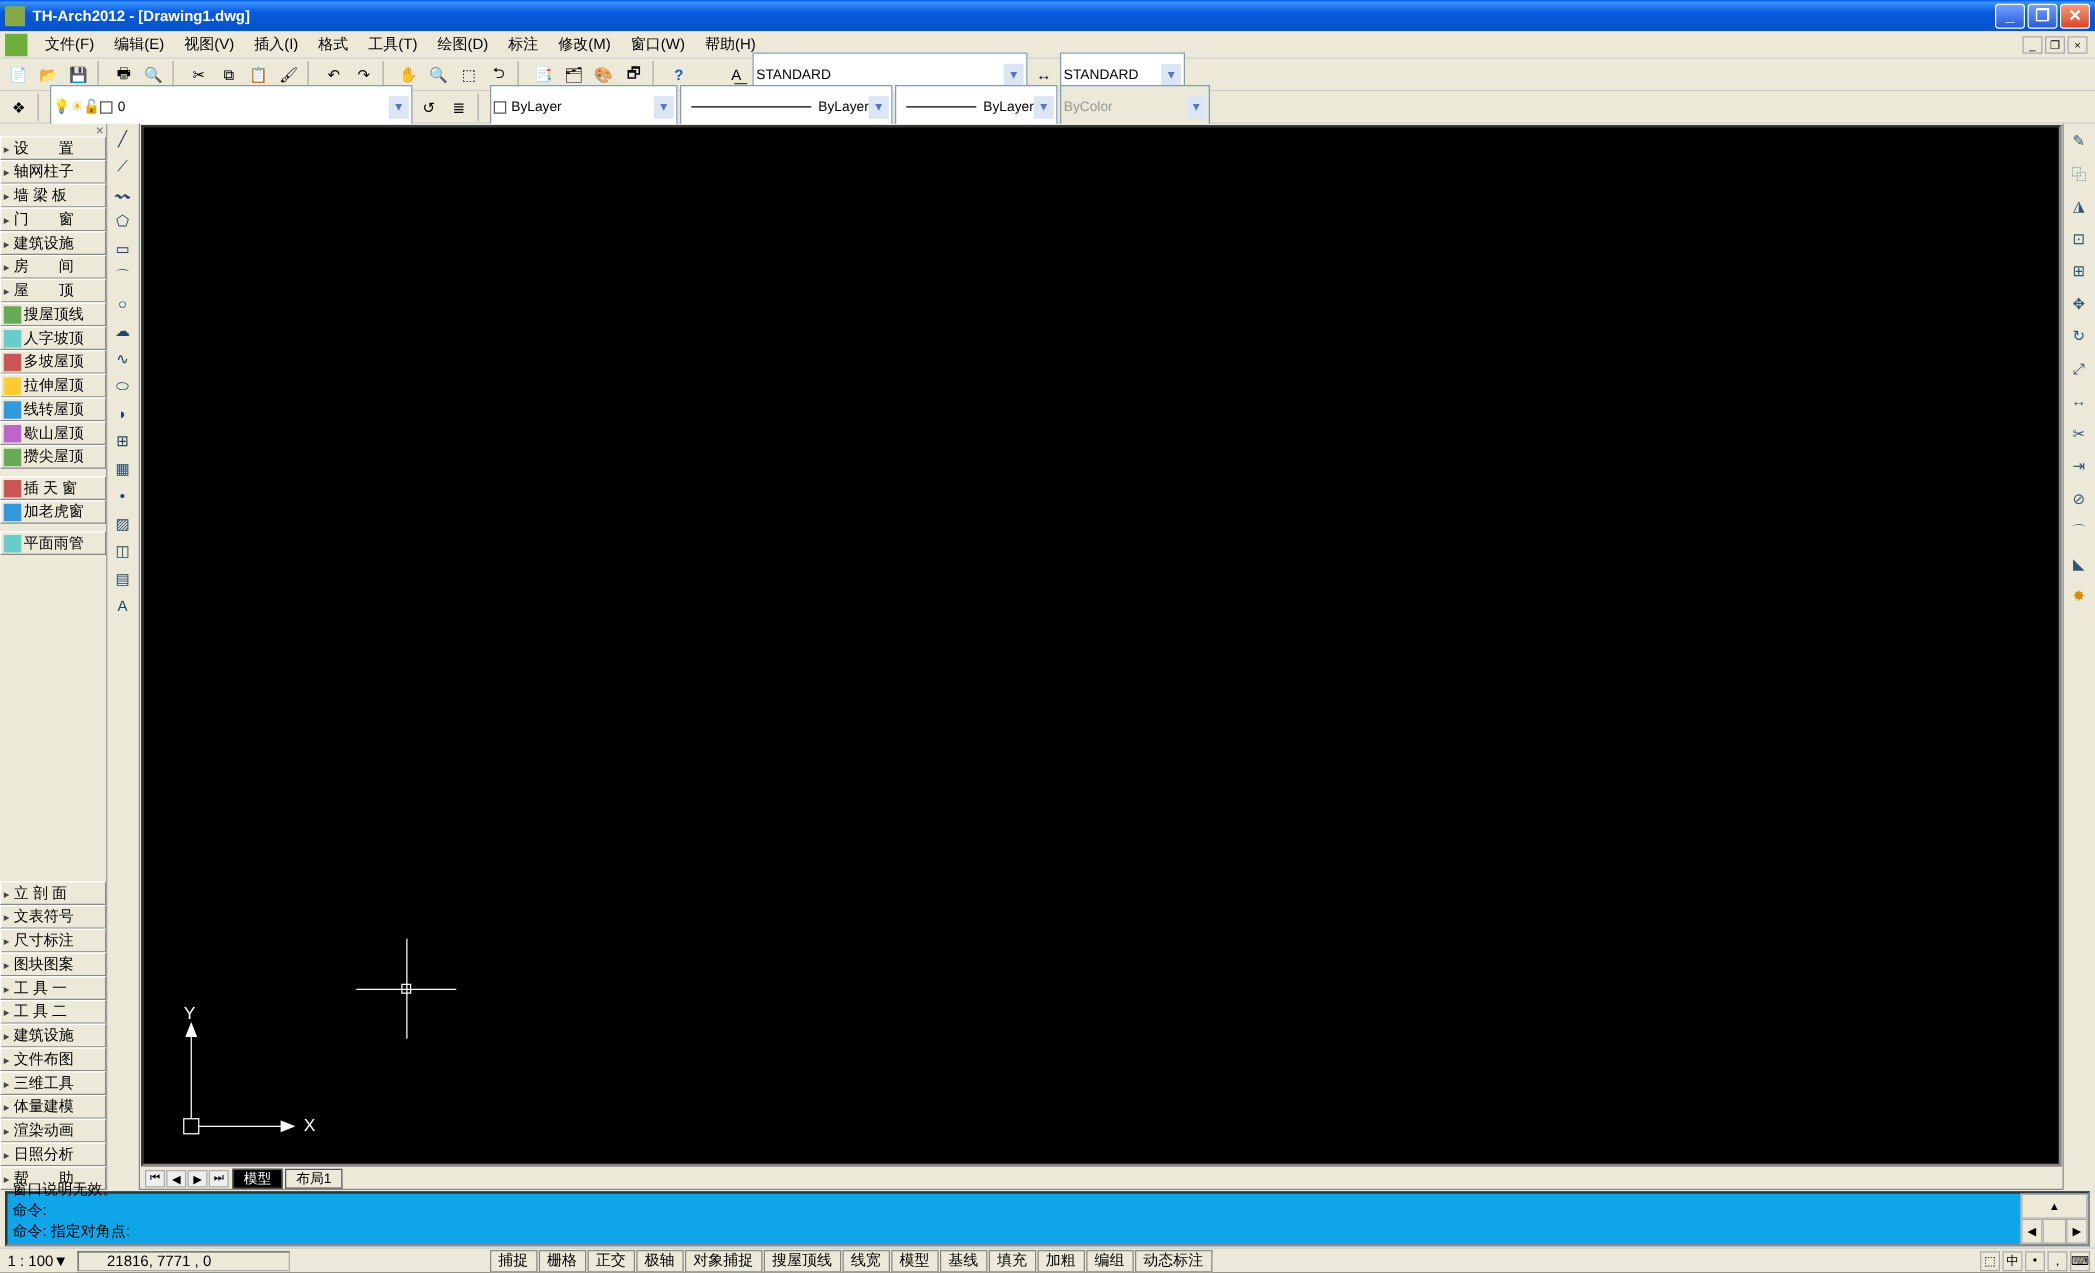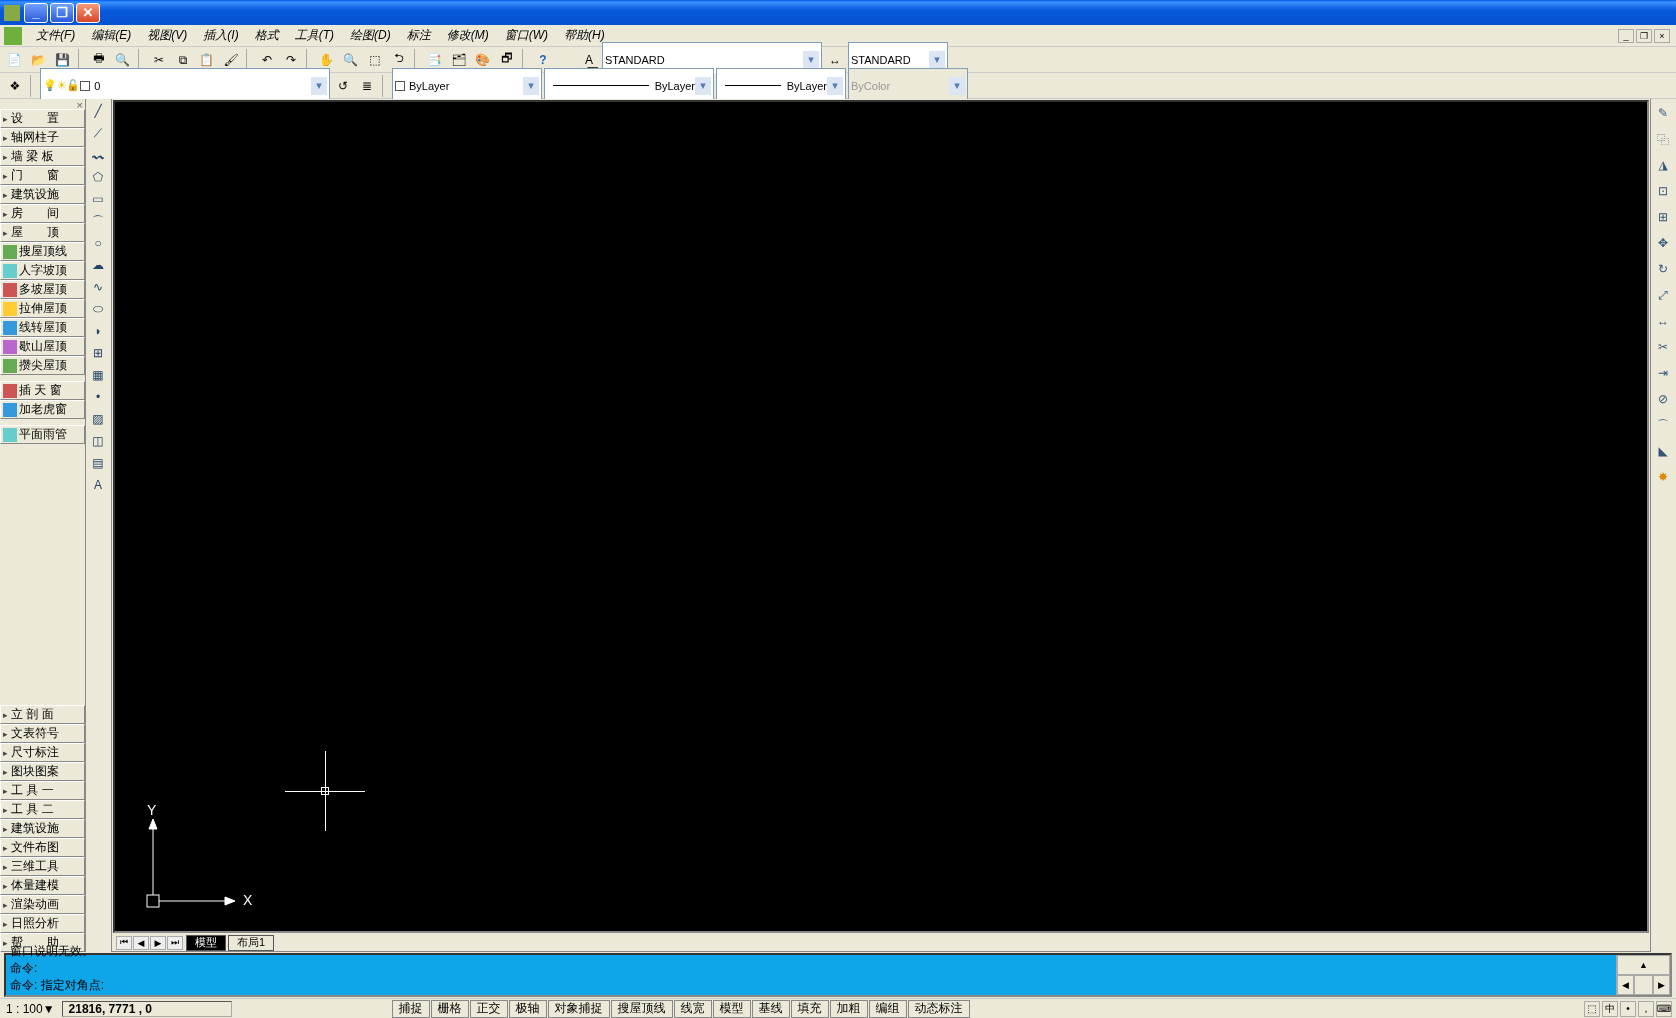--- a/index.html
+++ b/index.html
@@ -5,21 +5,21 @@
 * { margin: 0; padding: 0; box-sizing: border-box; font-family: "SimSun", "宋体", sans-serif; }
 body { width: 1676px; height: 1018px; background: #ece9d8; overflow: hidden; font-size: 12px; display: flex; flex-direction: column; }
 .titlebar { height: 25px; background: linear-gradient(to bottom, #0058e6 0%, #3a93ff 8%, #0959de 40%, #0453d0 88%, #0453d0 100%); display: flex; align-items: center; color: #fff; font-weight: bold; }
 .titlebar .app-icon { width: 16px; height: 16px; margin: 0 4px; background: #8a4; display: inline-block; }
 .titlebar .title { flex: 1; padding-left: 2px; font-size: 12px; }
 .title-buttons { display: flex; gap: 2px; padding-right: 4px; }
 .tb-btn { width: 24px; height: 20px; background: linear-gradient(to bottom, #6fa0ff, #2b5bd8); border: 1px solid #fff; border-radius: 3px; color: #fff; display: flex; align-items: center; justify-content: center; font-size: 13px; cursor: pointer; }
 .tb-btn.close { background: linear-gradient(to bottom, #f49c7a, #d9442a); }
 .menubar { height: 22px; background: #ece9d8; display: flex; align-items: center; padding: 0 4px; border-bottom: 1px solid #ccc; }
 .menu-icon { width: 18px; height: 18px; margin-right: 6px; background: #6faf3e; display: inline-block; }
-.menu-item { padding: 2px 8px; cursor: pointer; font-style: italic; }
+.menu-item { padding: 2px 8px; cursor: pointer; }
 .mdi-btns { margin-left: auto; display: flex; gap: 2px; padding-right: 2px;}
 .mdi-btn { width: 16px; height: 14px; border: 1px solid #aaa; background: #ece9d8; font-size: 9px; display: flex; align-items: center; justify-content: center; cursor: pointer; }
 .toolbar-row { height: 26px; background: #ece9d8; display: flex; align-items: center; padding: 2px 4px; gap: 2px; border-bottom: 1px solid #ccc; }
 .tool-btn { width: 22px; height: 22px; border: 1px solid transparent; display: flex; align-items: center; justify-content: center; cursor: pointer; position: relative; }
 .tool-sep { width: 6px; height: 22px; border-left: 1px solid #aaa; margin: 0 2px; }
 .combo { height: 36px; border: 1px solid #7f9db9; background: #fff; display: flex; align-items: center; padding: 0 2px; font-size: 11px; min-width: 0; }
 .combo .arrow { margin-left: auto; width: 16px; text-align: center; color: #5577bb; background: #dbe5f3; height: 18px; display: flex; align-items: center; justify-content: center; }
 .combo.disabled { background: #ece9d8; color: #999; }
 .workarea { flex: 1; display: flex; min-height: 0; }
 .left-panel { width: 86px; background: #ece9d8; display: flex; flex-direction: column; border-right: 1px solid #888; }
@@ -45,31 +45,32 @@
 .tab.inactive { background: #ece9d8; color: #000; }
 .right-toolbar { width: 26px; background: #ece9d8; border-left: 1px solid #888; display: flex; flex-direction: column; padding: 4px 2px; gap: 6px; }
 .rt-btn { width: 20px; height: 20px; display: flex; align-items: center; justify-content: center; cursor: pointer; color: #357; }
 .command-area { height: 44px; background: #0ea5e9; border: 2px inset #888; margin: 1px 4px; display: flex; font-size: 12px; font-family: "SimSun", monospace; }
 .command-text { flex: 1; padding: 1px 4px; display: flex; flex-direction: column; justify-content: flex-end; }
 .cmd-scroll { width: 54px; background: #ece9d8; border-left: 1px solid #aaa; display: flex; flex-direction: column; }
 .cmd-sb-row { flex:1; display: flex; }
 .cmd-sb-btn { width: 17px; border: 1px solid #aaa; background: #ece9d8; font-size: 9px; display: flex; align-items: center; justify-content: center; }
 .statusbar { height: 20px; background: #ece9d8; display: flex; align-items: center; font-size: 12px; border-top: 1px solid #ccc; }
 .sb-cell { height: 18px; border: 1px solid #888; padding: 0 6px; display: flex; align-items: center; margin-right: 1px; background: #ece9d8; cursor: pointer; white-space: nowrap; }
-.sb-coords { min-width: 170px; border: 1px inset #aaa; padding: 0 6px; font-weight: bold; }
+.sb-coords { min-width: 170px; border: 1px inset #aaa; padding: 0 23px; }
 .sb-right { margin-left: auto; display: flex; gap: 2px; padding-right: 4px;}
 .sb-icon { width: 16px; height: 16px; border: 1px solid #aaa; font-size: 10px; display: flex; align-items: center; justify-content: center; }
 .layer-swatch { width: 10px; height: 10px; border: 1px solid #555; background: #fff; display: inline-block; margin-right: 4px; }
 .ltline { flex:1; height: 1px; background: #000; margin: 0 6px; }
 </style>
 </head>
 <body>
 
 <div class="titlebar">
   <span class="app-icon"></span>
+  <span class="title">TH-Arch2012 - [Drawing1.dwg]</span>
   <div class="title-buttons">
     <div class="tb-btn">_</div>
     <div class="tb-btn">❐</div>
     <div class="tb-btn close">✕</div>
   </div>
 </div>
 
 <div class="menubar">
   <span class="menu-icon"></span>
   <span class="menu-item">文件(F)</span>

